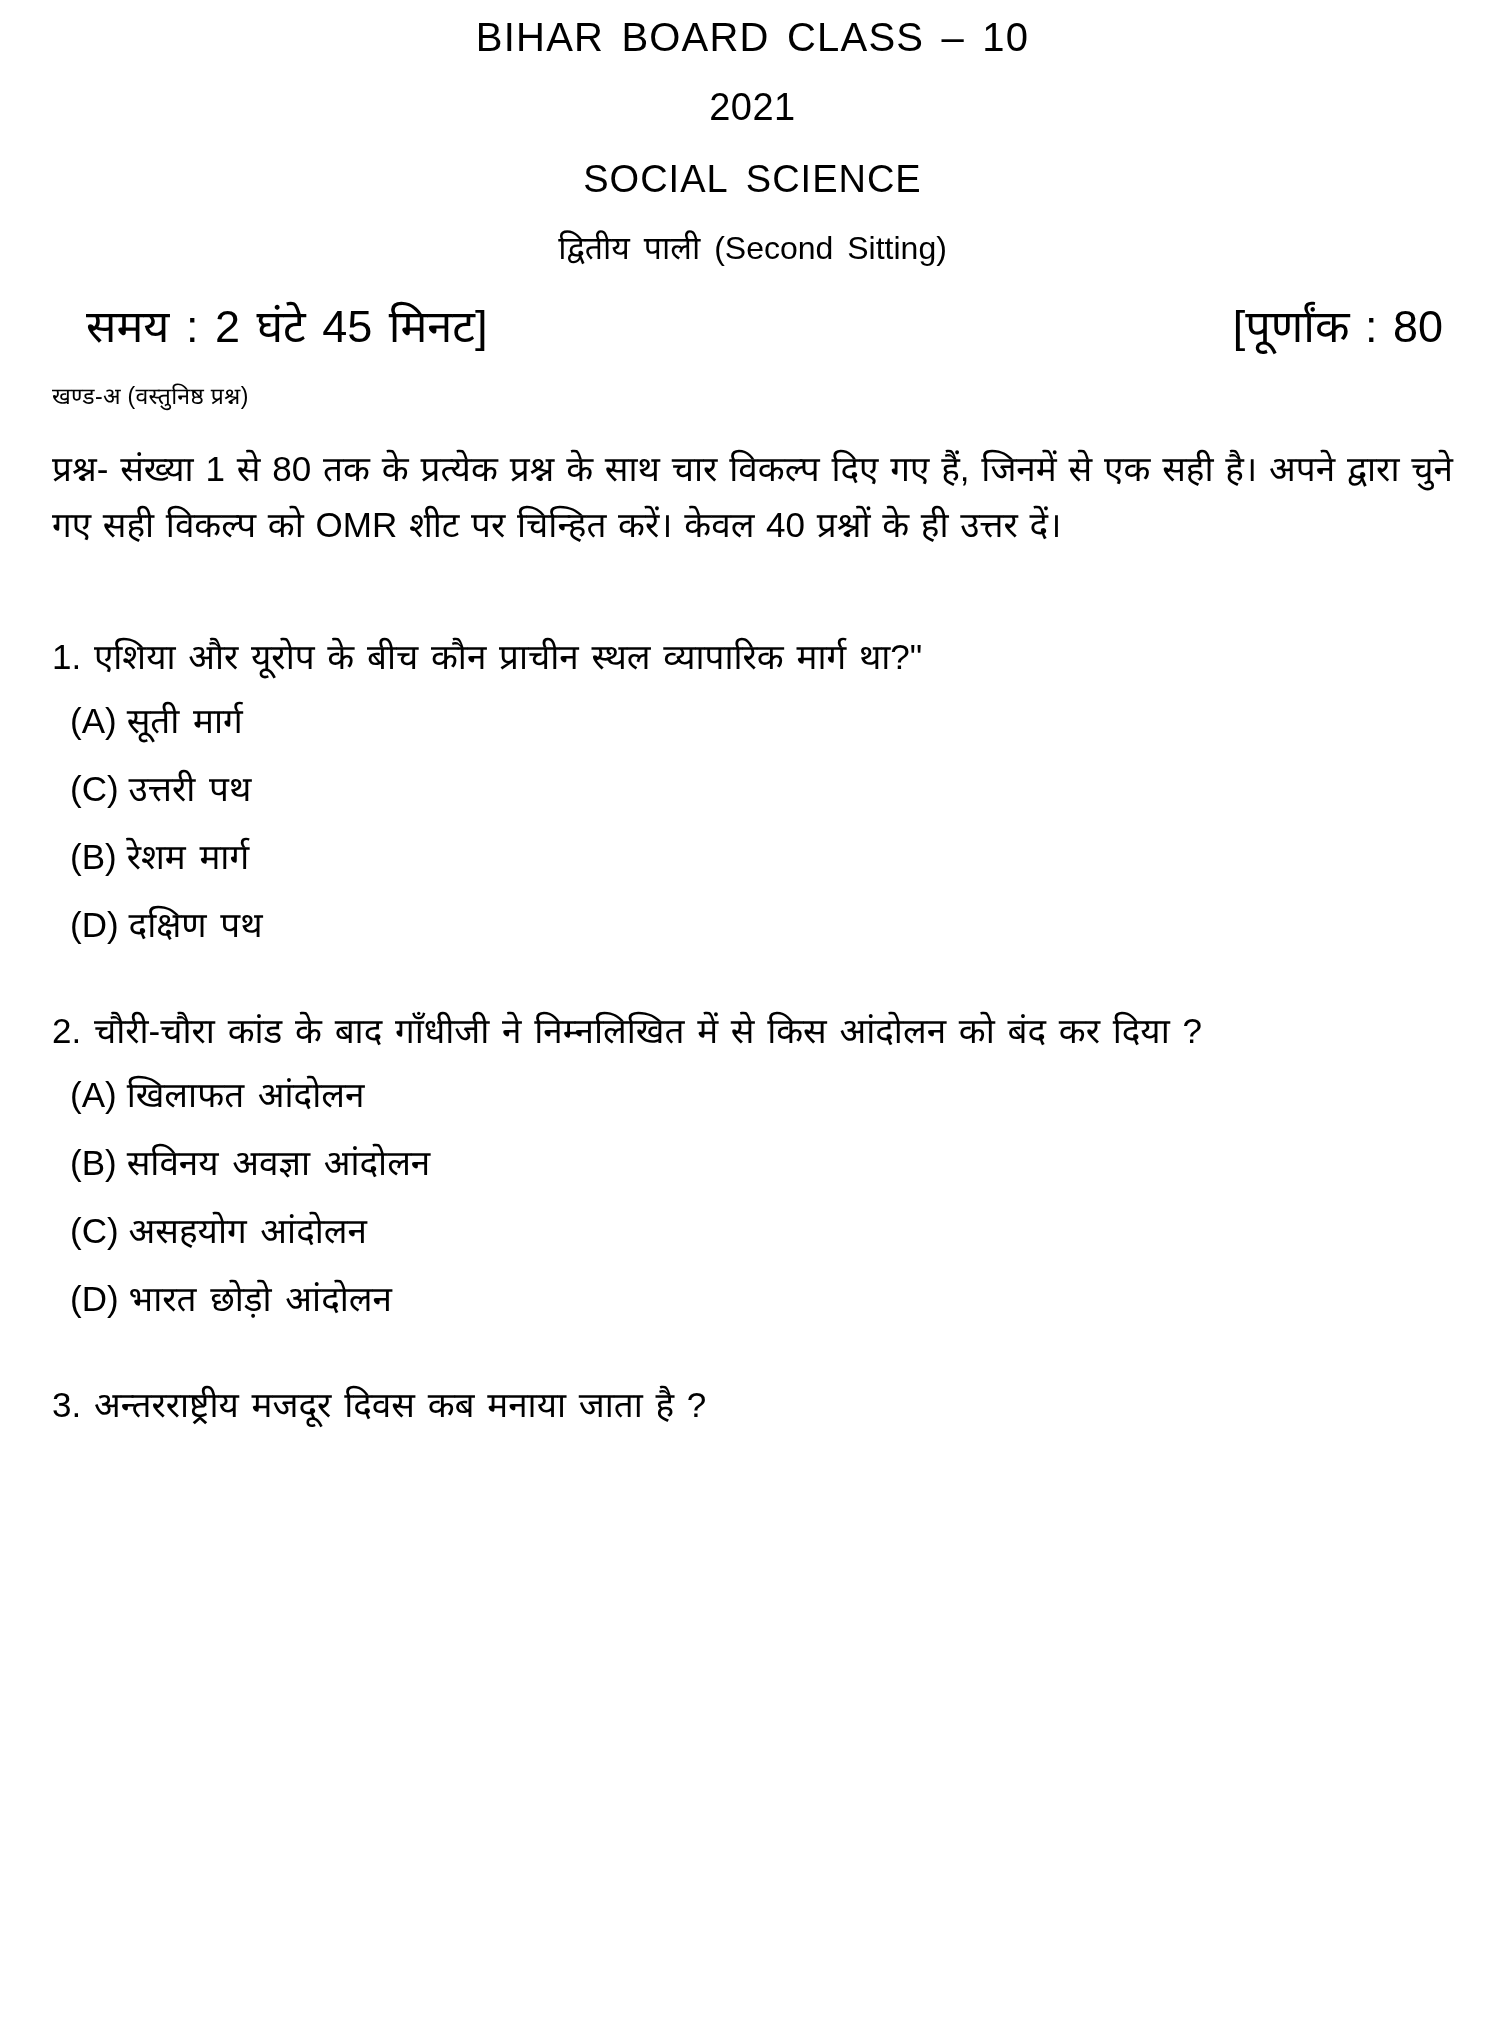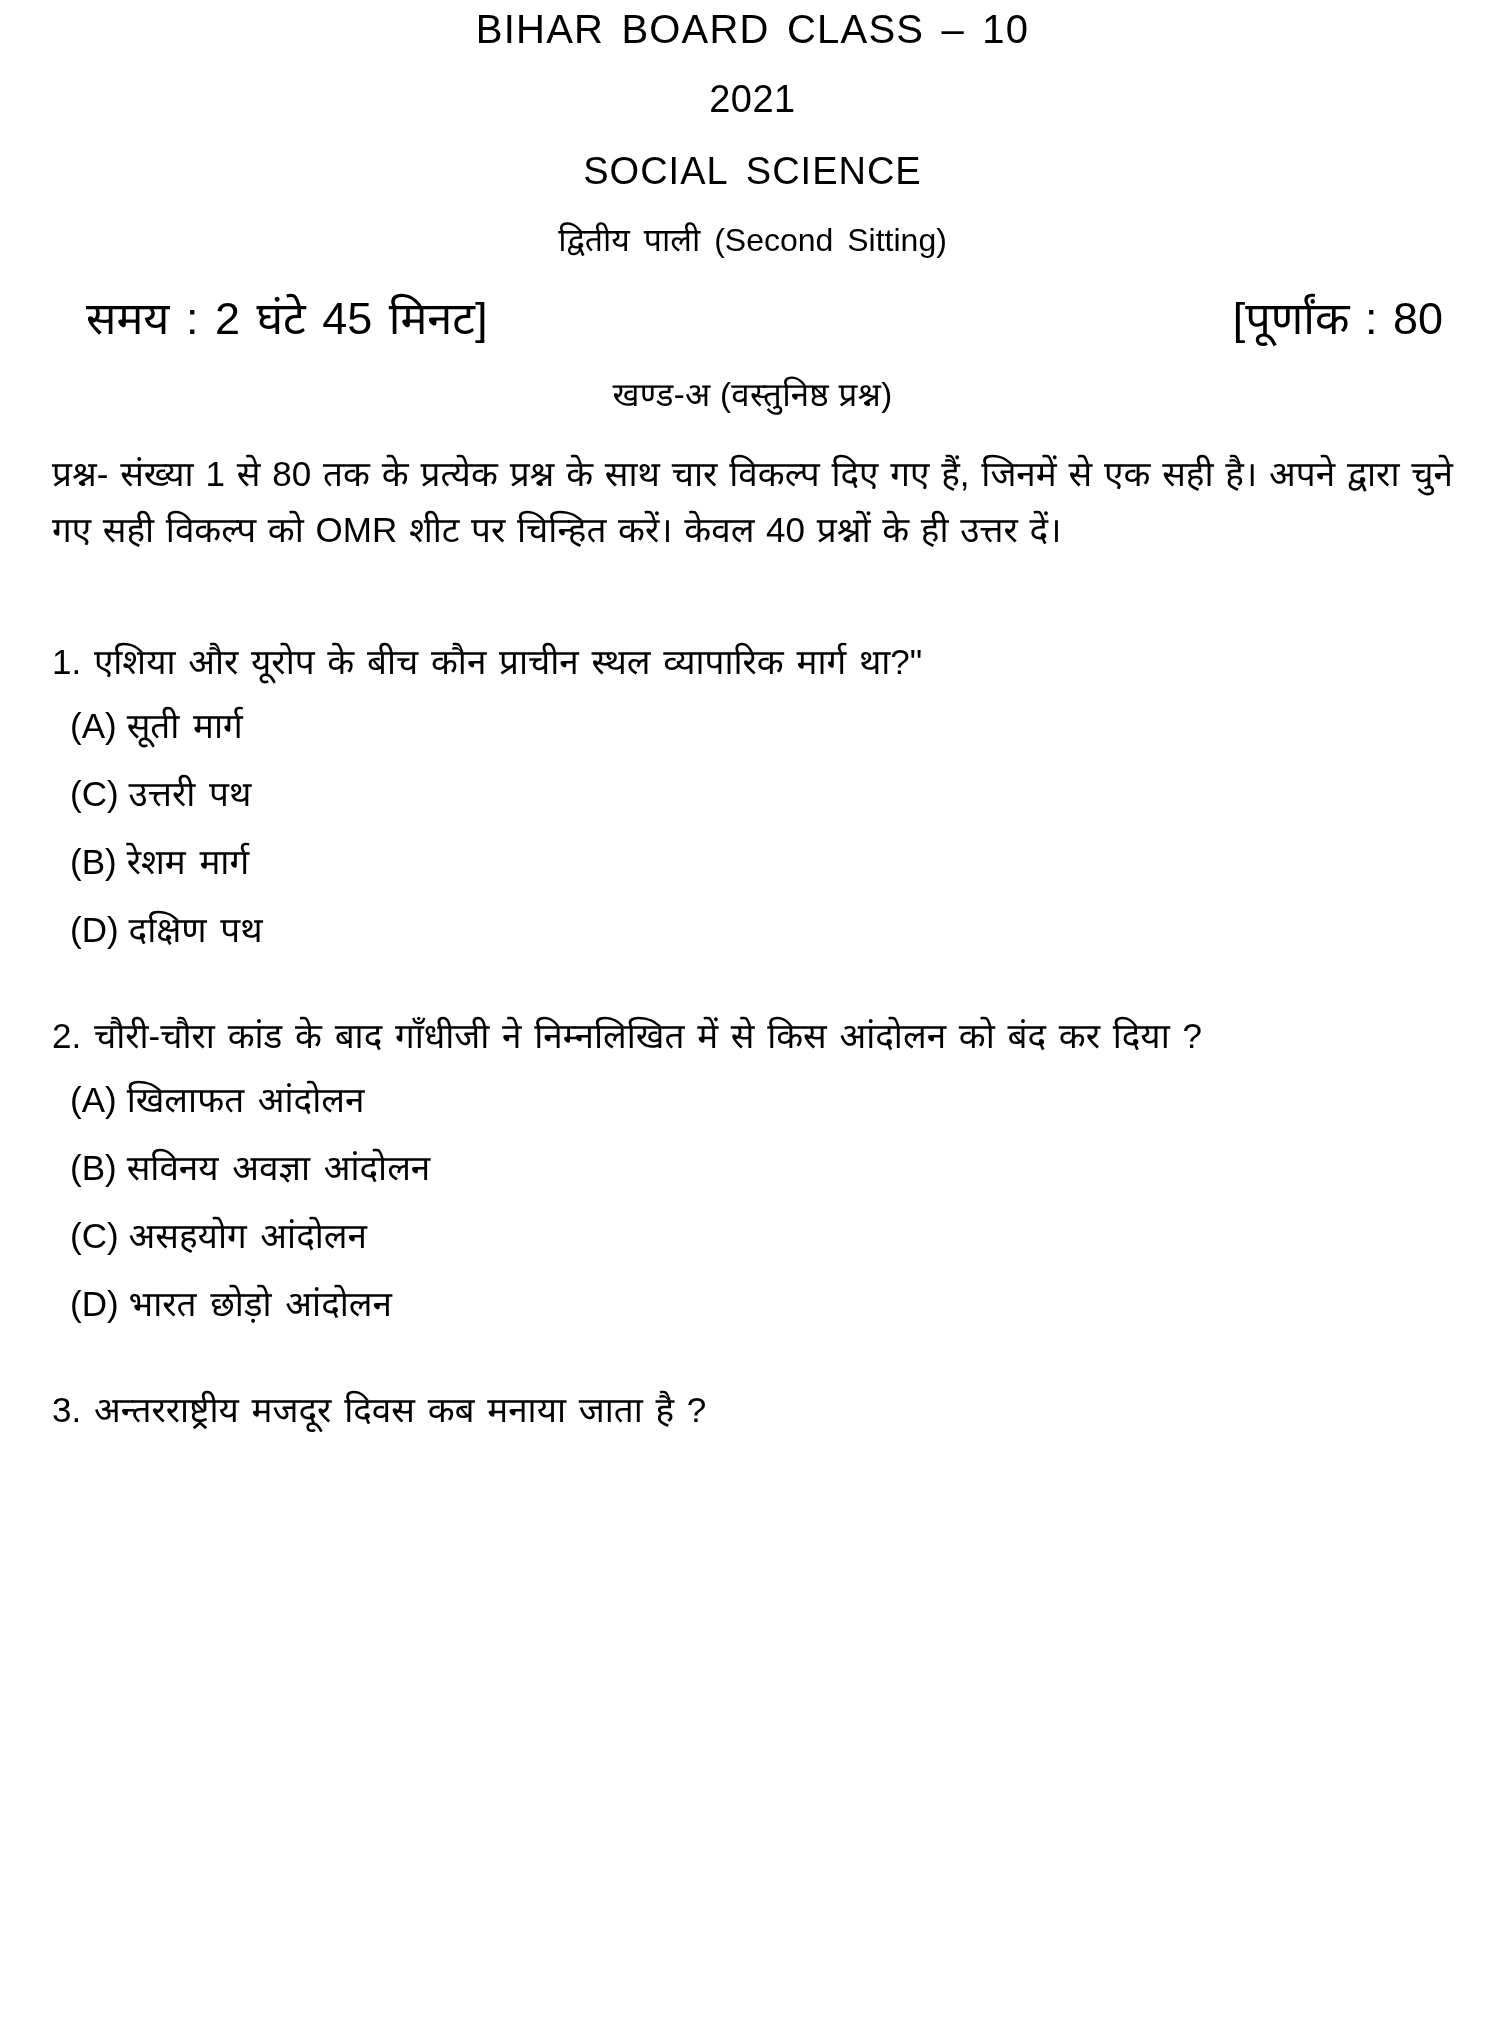--- a/index.html
+++ b/index.html
@@ -13,21 +13,21 @@
     min-height: 2034px;
     font-family: "Liberation Sans", "DejaVu Sans", sans-serif;
     color: #000000;
     -webkit-font-smoothing: antialiased;
   }
   .page {
     position: relative;
     width: 1505px;
     min-height: 2034px;
     box-sizing: border-box;
-    padding: 0 52px;
+    padding: 8px 52px;
     background: #ffffff;
     overflow: hidden;
   }
 
   
   .doc-header {
     text-align: center;
     padding-top: 6px;
   }
   .title-main {
@@ -74,22 +74,22 @@
     white-space: nowrap;
     word-spacing: 4px;
   }
   .meta-row .meta-marks {
     white-space: nowrap;
     word-spacing: 3px;
   }
 
   
   .section-heading {
-    text-align: center;
-    font-size: 33px;
+    text-align: left;
+    font-size: 23px;
     margin: 0 0 30px 0;
     letter-spacing: 0.3px;
   }
 
   
   .instructions {
     font-size: 35px;
     line-height: 1.62;
     text-align: justify;
     text-justify: inter-word;

